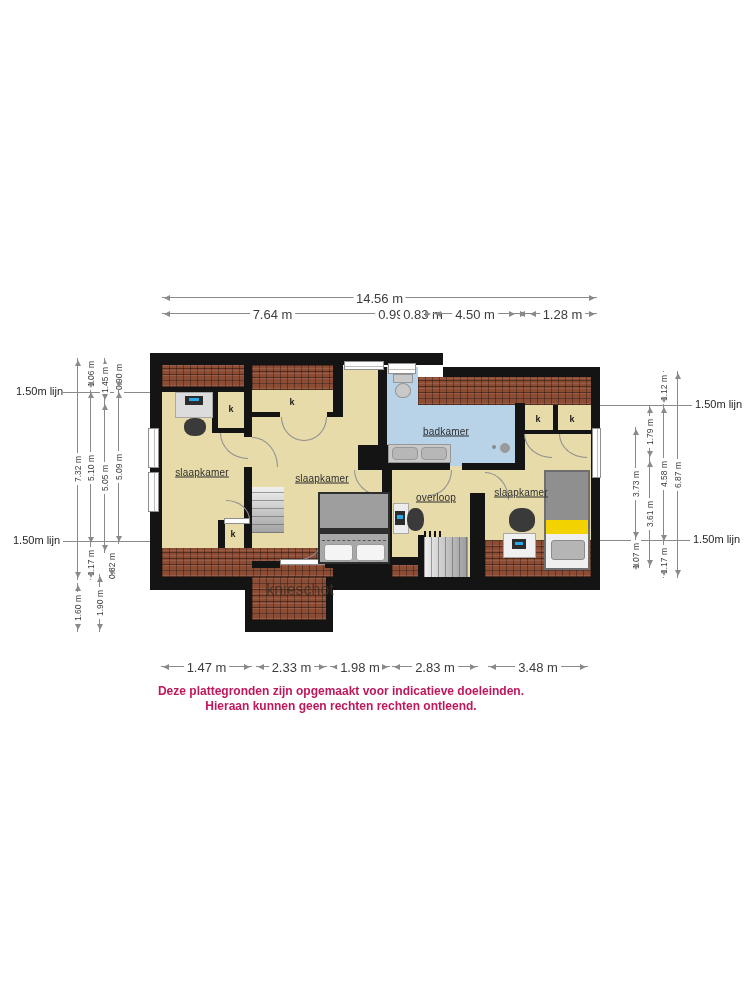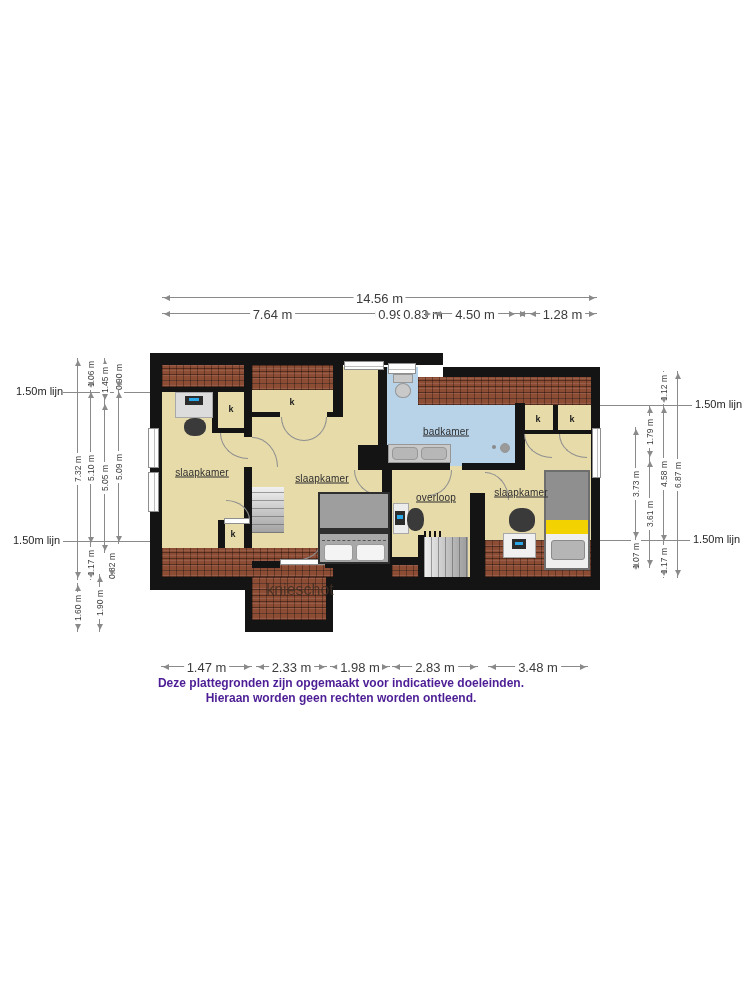--- a/index.html
+++ b/index.html
@@ -46,21 +46,21 @@
   .dim-v::after{content:"";position:absolute;bottom:0;left:-3px;border:3px solid transparent;
       border-top:6px solid #8a8a8a;transform:translateY(1px);}
   .dim-v > span{position:absolute;top:50%;left:0;transform:translate(-50%,-50%) rotate(-90deg);
       background:#fff;padding:0 3px;font-size:8.5px;color:#3c3c3c;white-space:nowrap;}
   .refline{position:absolute;height:0;border-top:1px solid #8a8a8a;}
   .reftext{position:absolute;font-size:11px;color:#1f1f1f;white-space:nowrap;}
   .roomlbl{position:absolute;transform:translate(-50%,-50%);font-size:10px;color:#2e2e2e;
       letter-spacing:.2px;white-space:nowrap;text-decoration:underline;}
   .klbl{position:absolute;transform:translate(-50%,-50%);font-size:9px;font-weight:bold;color:#222;}
   .knlbl{position:absolute;transform:translate(-50%,-50%);font-size:16px;color:#402f24;opacity:.85;white-space:nowrap;}
-  .disc{position:absolute;left:0;width:682px;text-align:center;font-size:12px;font-weight:bold;color:#4c1d95;}
+  .disc{position:absolute;left:0;width:682px;text-align:center;font-size:12px;font-weight:bold;color:#be185d;margin-top:8px;}
   
   .desk{position:absolute;background:#dcdcdc;border:1px solid #a8a8a8;box-sizing:border-box;}
   .chair{position:absolute;background:#3a3a3a;border-radius:45%;}
   .lap{position:absolute;background:#2c2c2c;}
   .lap::after{content:"";position:absolute;left:20%;top:25%;width:60%;height:30%;background:#2aa7e8;}
   .fix{position:absolute;background:#c9c9c9;border:1px solid #979797;box-sizing:border-box;}
 </style>
 </head>
 <body>
 
@@ -286,15 +286,15 @@
       <span>4.58 m</span>
     </div>
   <div class="dim-v" style="left:663px;top:543px;height:35px;">
       <span>1.17 m</span>
     </div>
   <div class="dim-v" style="left:677px;top:371px;height:207px;">
       <span>6.87 m</span>
     </div>
 
   <div class="disc" style="top:676px;">Deze plattegronden zijn opgemaakt voor indicatieve doeleinden.</div>
-  <div class="disc" style="top:691px;">Hieraan worden geen rechten worden ontleend.</div>
+  <div class="disc" style="top:691px;">Hieraan kunnen geen rechten rechten ontleend.</div>
 
 </div>
 
 </body></html>

